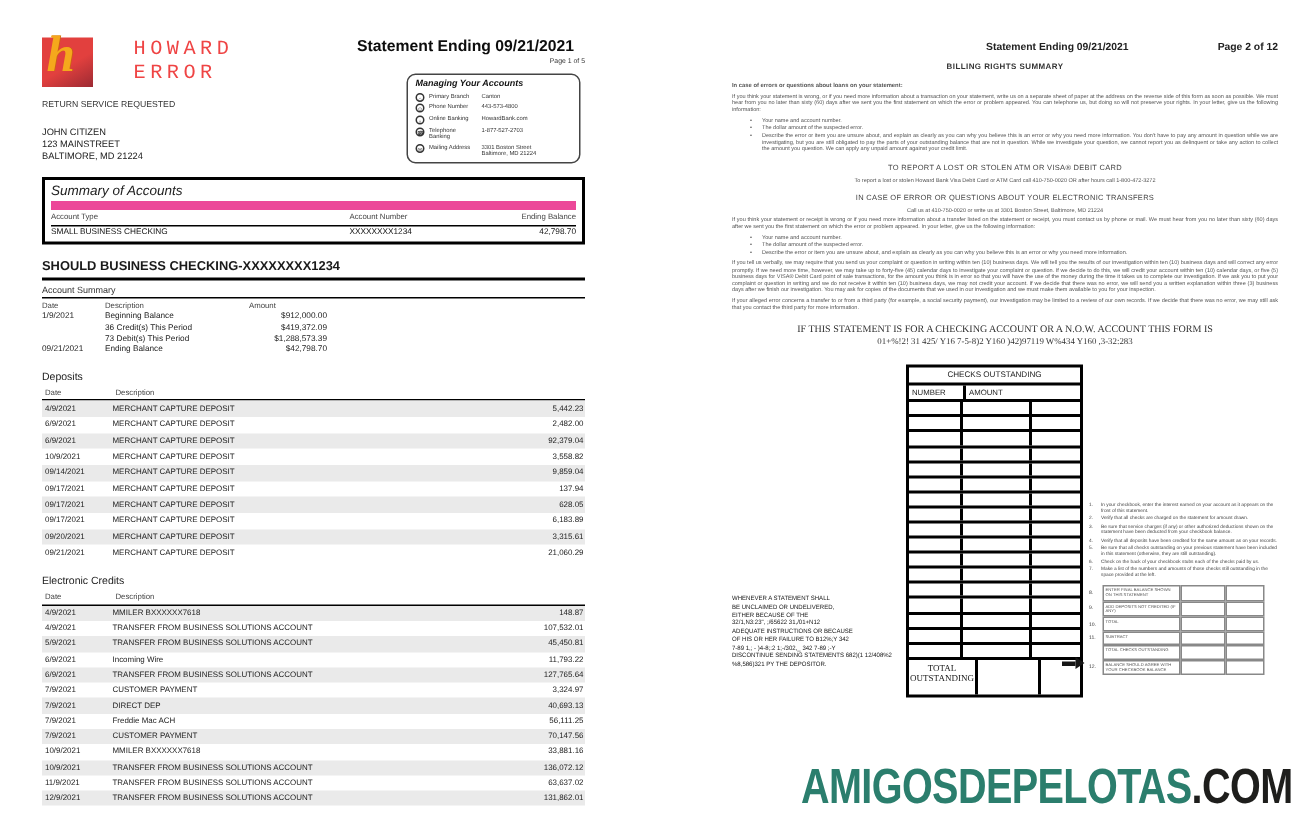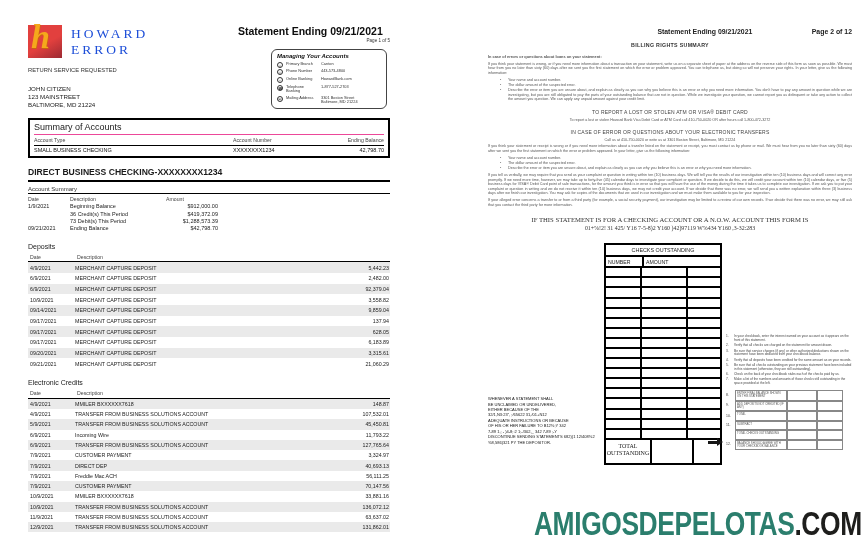--- a/index.html
+++ b/index.html
@@ -7,37 +7,37 @@
   #canvas { position:relative; width:867px; height:557px; background:#ffffff; overflow:hidden;
             font-family:"Liberation Sans", sans-serif; color:#222; }
 
   
   .page1 { position:absolute; left:28px; top:25px; width:362px; }
   .p1-header { display:flex; justify-content:space-between; }
   .logo-row { display:flex; align-items:flex-start; }
   .logo-mark { width:34px; height:33px; background:linear-gradient(150deg,#e2403e 55%,#9c2a33 100%); position:relative; flex:0 0 auto; }
   .logo-h { position:absolute; left:3px; top:-6px; font-family:"Liberation Serif", serif; font-style:italic; font-weight:bold;
             font-size:34px; line-height:36px; color:#f5a81c; text-shadow:0.5px 0.5px 0 #c9660f; }
-  .brand { margin-left:9px; font-family:Liberation Serif, serif; color:#1d4ed8; font-size:13.5px; letter-spacing:3px; line-height:16px; padding-top:1px; }
+  .brand { margin-left:27px; font-family:Liberation Mono, monospace; color:#ef4444; font-size:13.5px; letter-spacing:3px; line-height:16px; padding-top:1px; }
   .stmt-block { width:152px; }
   .stmt-title { font-size:10.5px; font-weight:bold; color:#0d0d0d; }
   .stmt-page { font-size:4.6px; color:#333; text-align:right; margin-top:1px; }
 
   .managing { position:absolute; top:24px; right:3px; width:116px; border:1px solid #444; border-radius:6px; padding:3px 5px 2px; background:#fff; }
   .mg-title { font-style:italic; font-weight:bold; font-size:6px; margin-bottom:2.5px; color:#111; }
   .mg-row { display:grid; grid-template-columns:9px 35px auto; align-items:start; margin-bottom:1.8px; }
   .mg-icon { width:6px; height:6px; border:0.5px solid #333; border-radius:50%; font-size:4px; line-height:5.5px; text-align:center; color:#333; }
   .mg-label,.mg-value { font-size:3.9px; line-height:4.5px; color:#333; }
   .mg-value { white-space:pre-line; }
 
   .return { margin-top:9px; font-size:5.8px; color:#333; }
   .recipient { margin-top:12px; font-size:6.2px; line-height:8.2px; color:#222; }
 
   .sum-box { margin-top:8px; border:2.5px solid #000; padding:1px 4px 0; }
-  .sum-title { font-size:9px; color:#222; border-bottom:1px solid #ec4899; padding:1px 0 2px; }
+  .sum-title { font-size:9px; color:#222; border-bottom:6px solid #ec4899; padding:1px 0 2px;font-style:italic; }
   .sum-head,.sum-row { display:grid; grid-template-columns:199px 110px auto; }
   .sum-head { font-size:5.2px; color:#444; padding:2.5px 0 1.5px; border-bottom:1.8px solid #000; }
   .sum-row { font-size:5.5px; color:#111; padding:1.5px 0 2.5px; }
   .t-right { text-align:right; }
 
   .acct-title { margin-top:9px; font-size:8.6px; font-weight:bold; color:#1a1a1a; border-bottom:2.5px solid #000; padding-bottom:3px; }
   .as-label { margin-top:4px; font-size:6px; color:#333; border-bottom:1px solid #000; padding-bottom:1.5px; }
   .as-head,.as-row { display:grid; grid-template-columns:42px 96px 52px; }
   .as-head { font-size:5.2px; color:#444; padding:2px 0 1px; }
   .as-row { font-size:5.5px; line-height:7.4px; color:#222; }
@@ -181,21 +181,21 @@
       <div>
 
           <div class="sum-row">
             <span>SMALL BUSINESS CHECKING</span>
             <span>XXXXXXXX1234</span>
             <span class="t-right">42,798.70</span>
           </div>
         </div>
     </div>
 
-    <div class="acct-title">DIRECT BUSINESS CHECKING-XXXXXXXX1234</div>
+    <div class="acct-title">SHOULD BUSINESS CHECKING-XXXXXXXX1234</div>
 
     <div class="as-label">Account Summary</div>
     <div class="as-head">
       <span>Date</span>
       <span>Description</span>
       <span>Amount</span>
     </div>
     <div>
 
         <div class="as-row">

